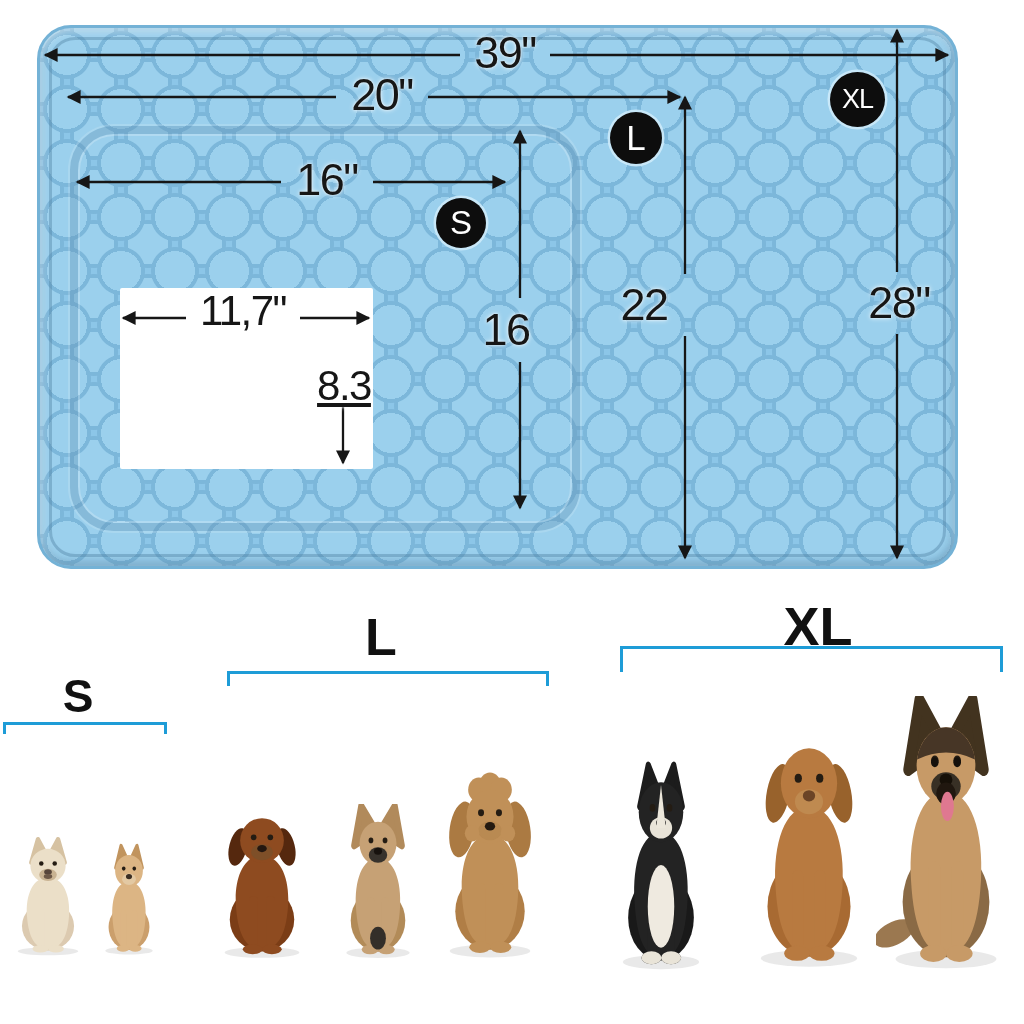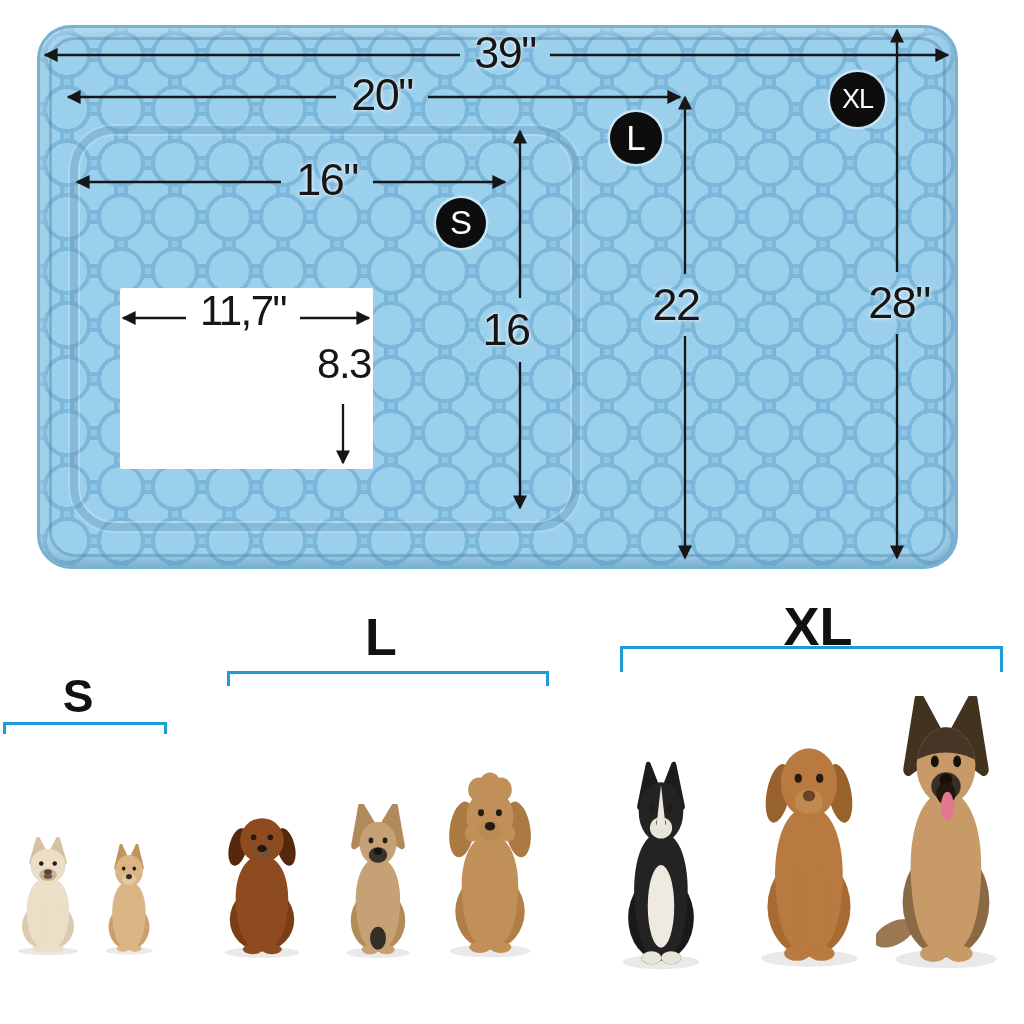--- a/index.html
+++ b/index.html
@@ -110,24 +110,24 @@
       <path d="M300,318 H369" marker-end="url(#arw)"></path>
 
       <path d="M343,404 V463" marker-end="url(#arw)"></path>
     </g>
   </svg>
 
   <span class="dim" style="left:505px;top:53px;">39"</span>
   <span class="dim" style="left:382px;top:95px;">20"</span>
   <span class="dim" style="left:327px;top:180px;">16"</span>
   <span class="dim" style="left:506px;top:330px;">16</span>
-  <span class="dim" style="left:676px;top:305px;">22</span>
+  <span class="dim" style="left:644px;top:305px;">22</span>
   <span class="dim" style="left:899px;top:303px;">28"</span>
   <span class="dim small" style="left:243px;top:311px;">11,7"</span>
-  <span class="dim small" style="left:344px;top:364px;">8.3</span>
+  <span class="dim small" style="left:344px;top:386px;text-decoration:underline;">8.3</span>
 
   <div class="badge badge-s">S</div>
   <div class="badge badge-l">L</div>
   <div class="badge badge-xl">XL</div>
 
   <div class="group-label group-label-s">S</div>
   <div class="group-label group-label-l">L</div>
   <div class="group-label group-label-xl">XL</div>
   <div class="bracket bracket-s"></div>
   <div class="bracket bracket-l"></div>

